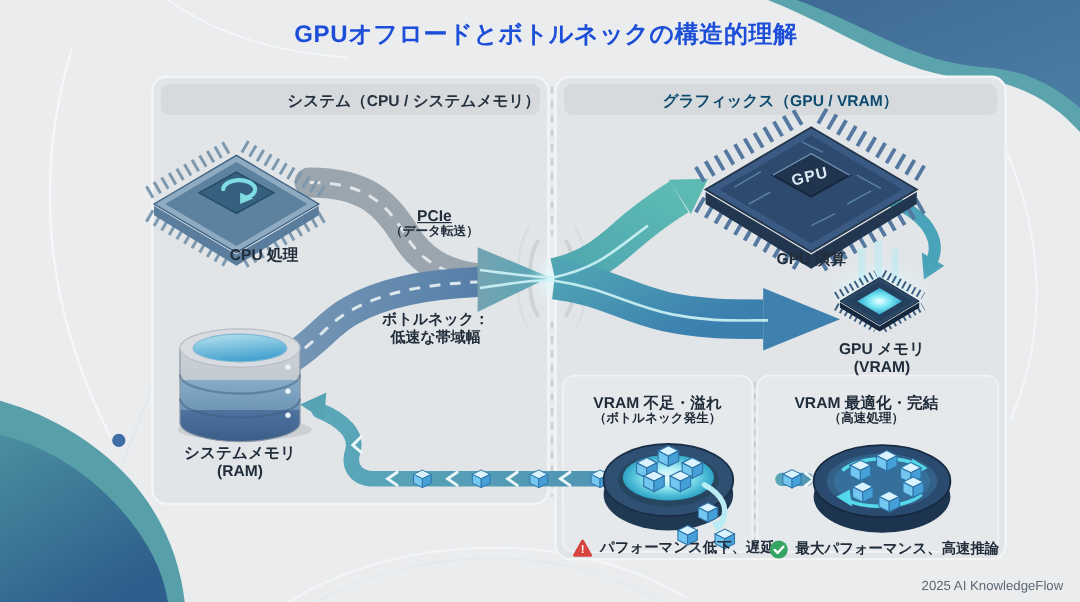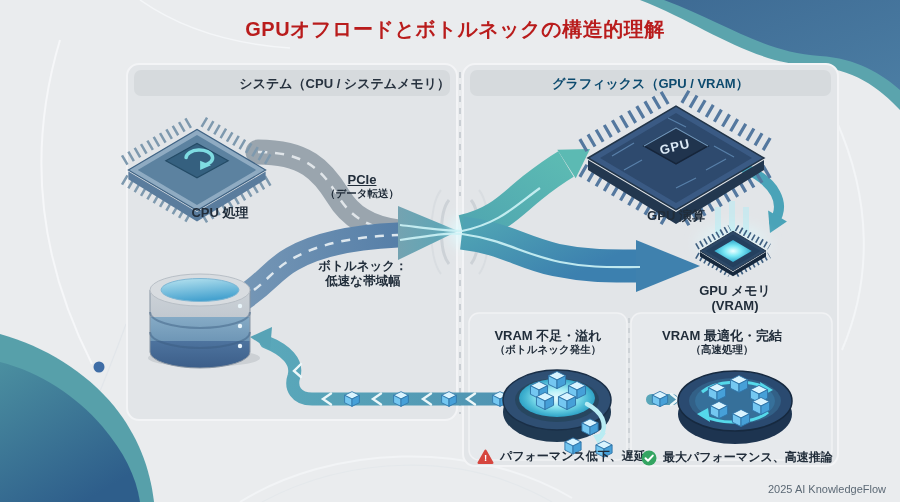--- a/index.html
+++ b/index.html
@@ -7,21 +7,21 @@
     position:relative;width:900px;height:502px;overflow:hidden;
     background:#eaecee;
     font-family:"Liberation Sans","DejaVu Sans",sans-serif;
     color:#1f2b38;
   }
   #scene{position:absolute;left:0;top:0;}
   .lbl{position:absolute;text-align:center;font-weight:700;color:#212d3a;line-height:1.18;}
   .l1{font-size:13px;text-decoration:underline;}
   .sub{font-size:10.5px;}
   .result{position:absolute;display:flex;align-items:center;gap:6px;font-weight:700;font-size:12px;color:#212d3a;}
-  #title{left:140px;top:18px;width:630px;font-size:20px;letter-spacing:.5px;color:#b91c1c;}
+  #title{left:140px;top:18px;width:630px;font-size:20px;letter-spacing:.5px;color:#1d4ed8;}
   #hdrL{left:134px;top:76px;width:316px;font-size:13px;color:#27323f;text-align:right;}
   #hdrR{left:470px;top:76px;width:361px;font-size:13px;color:#0c4a6e;}
   #cpuLbl{left:162px;top:205px;width:116px;font-size:13px;}
   #pcieLbl{left:310px;top:172px;width:104px;}
   #botLbl{left:303px;top:259px;width:120px;font-size:12.5px;}
   #ramLbl{left:138px;top:370px;width:124px;font-size:13px;}
   #intLbl{left:521px;top:206px;width:124px;font-size:12.5px;}
   #gpuLbl{left:622px;top:208px;width:108px;font-size:13px;text-align:center;}
   #vramLbl{left:683px;top:283px;width:104px;font-size:13px;}
   #ovfLbl{left:468px;top:328px;width:160px;font-size:13px;}
@@ -299,20 +299,24 @@
   <div id="pcieLbl" class="lbl">
     <div class="l1">PCIe</div>
     <div class="sub">（データ転送）</div>
   </div>
 
   <div id="botLbl" class="lbl">
     <div>ボトルネック：</div>
     <div>低速な帯域幅</div>
   </div>
 
+  <div id="ramLbl" class="lbl">
+    <div>システムメモリ</div>
+    <div>(RAM)</div>
+  </div>
 
 
   <div id="gpuLbl" class="lbl">GPU 演算</div>
 
   <div id="vramLbl" class="lbl">
     <div>GPU メモリ</div>
     <div>(VRAM)</div>
   </div>
 
   <div id="ovfLbl" class="lbl">

